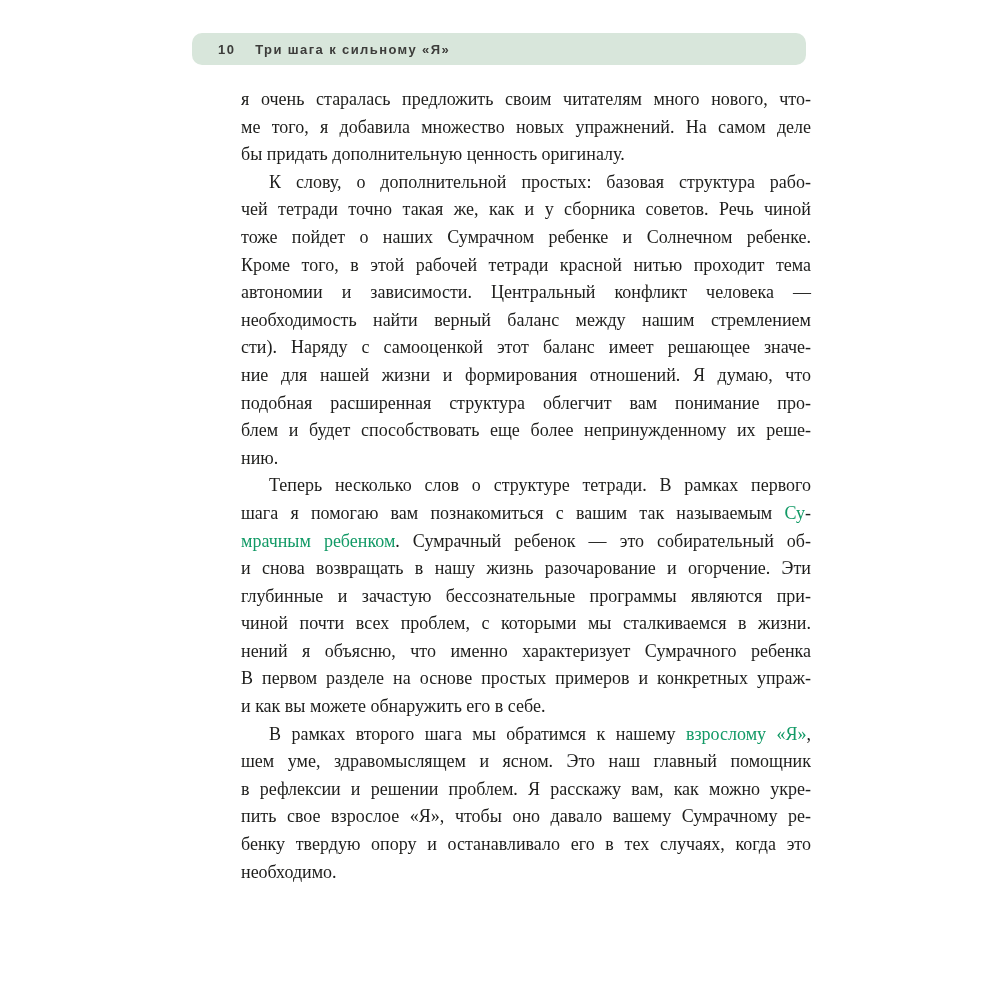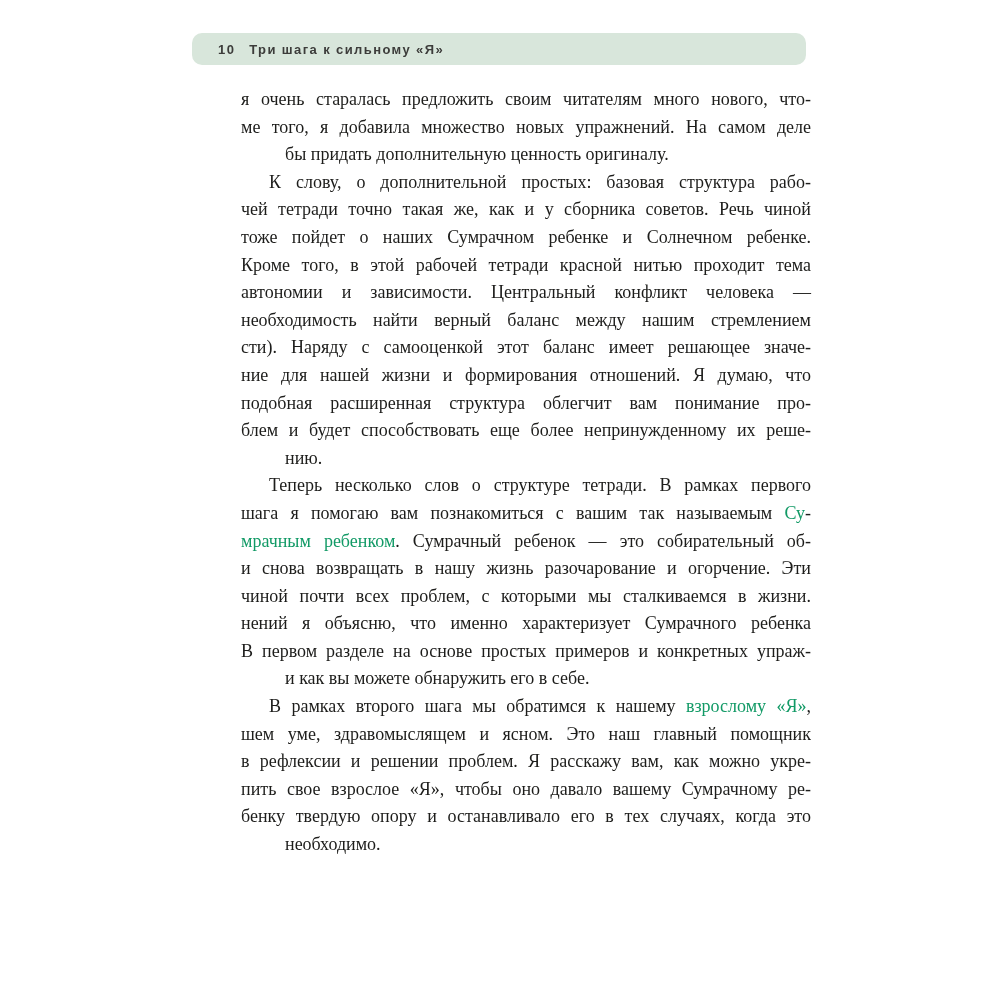--- a/index.html
+++ b/index.html
@@ -26,42 +26,41 @@
     align-items: center;
     box-sizing: border-box;
     padding-left: 26px;
     font-family: "Liberation Sans", sans-serif;
     font-size: 13px;
     font-weight: 600;
     letter-spacing: 1.4px;
     color: #3c3c3a;
   }
   .running-header .pagenum {
-    margin-right: 14px;
+    margin-right: 20px;
   }
   .body-text {
     position: absolute;
     left: 241px;
     top: 86px;
     width: 570px;
     font-family: "Liberation Serif", "DejaVu Serif", serif;
     font-size: 18px;
     line-height: 27.6px;
     color: #1d1d1b;
   }
   .line {
     text-align: justify;
     text-align-last: justify;
     height: 27.6px;
     overflow: visible;
     white-space: normal;
   }
   .line.last {
     text-align-last: left;
-    margin-left: 44px;
   }
   .line.indent {
     text-indent: 28px;
   }
   .accent {
     color: #129a66;
   }
 </style>
 </head>
 <body>
@@ -85,20 +84,21 @@
       <div class="line"><span>необходимость найти верный баланс между нашим стремлением</span></div>
       <div class="line"><span>сти). Наряду с самооценкой этот баланс имеет решающее значе-</span></div>
       <div class="line"><span>ние для нашей жизни и формирования отношений. Я думаю, что</span></div>
       <div class="line"><span>подобная расширенная структура облегчит вам понимание про-</span></div>
       <div class="line"><span>блем и будет способствовать еще более непринужденному их реше-</span></div>
       <div class="line last"><span>нию.</span></div>
       <div class="line indent"><span>Теперь несколько слов о структуре тетради. В рамках первого</span></div>
       <div class="line"><span>шага я помогаю вам познакомиться с вашим так называемым </span><span class="accent">Су</span><span>-</span></div>
       <div class="line"><span class="accent">мрачным ребенком</span><span>. Сумрачный ребенок — это собирательный об-</span></div>
       <div class="line"><span>и снова возвращать в нашу жизнь разочарование и огорчение. Эти</span></div>
+      <div class="line"><span>глубинные и зачастую бессознательные программы являются при-</span></div>
       <div class="line"><span>чиной почти всех проблем, с которыми мы сталкиваемся в жизни.</span></div>
       <div class="line"><span>нений я объясню, что именно характеризует Сумрачного ребенка</span></div>
       <div class="line"><span>В первом разделе на основе простых примеров и конкретных упраж-</span></div>
       <div class="line last"><span>и как вы можете обнаружить его в себе.</span></div>
       <div class="line indent"><span>В рамках второго шага мы обратимся к нашему </span><span class="accent">взрослому «Я»</span><span>,</span></div>
       <div class="line"><span>шем уме, здравомыслящем и ясном. Это наш главный помощник</span></div>
       <div class="line"><span>в рефлексии и решении проблем. Я расскажу вам, как можно укре-</span></div>
       <div class="line"><span>пить свое взрослое «Я», чтобы оно давало вашему Сумрачному ре-</span></div>
       <div class="line"><span>бенку твердую опору и останавливало его в тех случаях, когда это</span></div>
       <div class="line last"><span>необходимо.</span></div>

